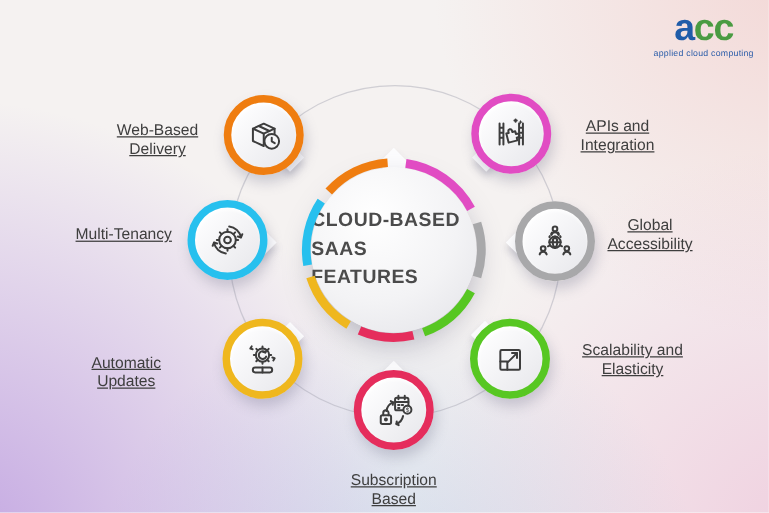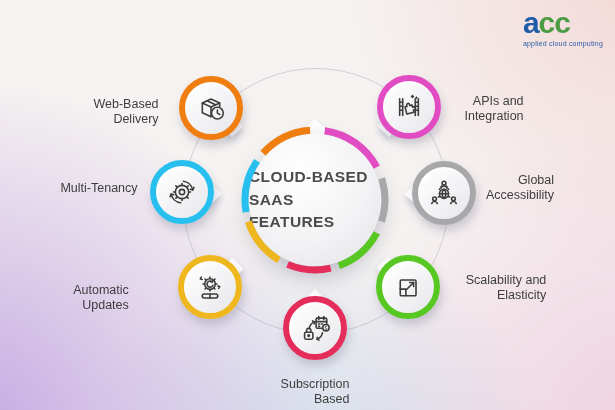--- a/index.html
+++ b/index.html
@@ -48,27 +48,27 @@
     z-index:3;display:flex;align-items:center;justify-content:center;
   }
   .center-title{
     font-size:15.5px;font-weight:700;color:#4b4b4b;text-align:left;
     letter-spacing:.4px;line-height:1.45;white-space:pre-line;
   }
   #ring-svg{position:absolute;left:0;top:0;z-index:4;pointer-events:none;}
   
   .lbl{
     position:absolute;z-index:5;transform:translate(-50%,-50%);
-    font-size:12.5px;color:#3e3e3e;text-align:right;line-height:1.2;white-space:pre-line;
+    font-size:12.5px;color:#3e3e3e;text-align:center;line-height:1.2;white-space:pre-line;text-decoration:underline;
   }
   .lbl0{left:126px;top:112px;} .lbl1{left:99px;top:188px;} .lbl2{left:101px;top:298px;}
   .lbl3{left:315px;top:392px;} .lbl4{left:506px;top:288px;} .lbl5{left:520px;top:188px;}
   .lbl6{left:494px;top:109px;}
   
-  .logo{position:absolute;right:12px;top:8px;z-index:5;text-align:left;line-height:1;}
+  .logo{position:absolute;right:12px;top:8px;z-index:5;text-align:center;line-height:1;}
   .logo-word{font-size:30px;font-weight:700;letter-spacing:-1px;}
   .logo-a{color:#1f5ca9;} .logo-cc{color:#4a9b42;}
   .logo-tagline{font-size:7px;color:#2a5ca8;margin-top:2px;letter-spacing:.2px;}
   
   .ic{stroke:#3d3d3d;stroke-width:1.2;fill:none;stroke-linecap:round;stroke-linejoin:round;}
 </style>
 </head>
 <body>
 
 <div class="stage">

